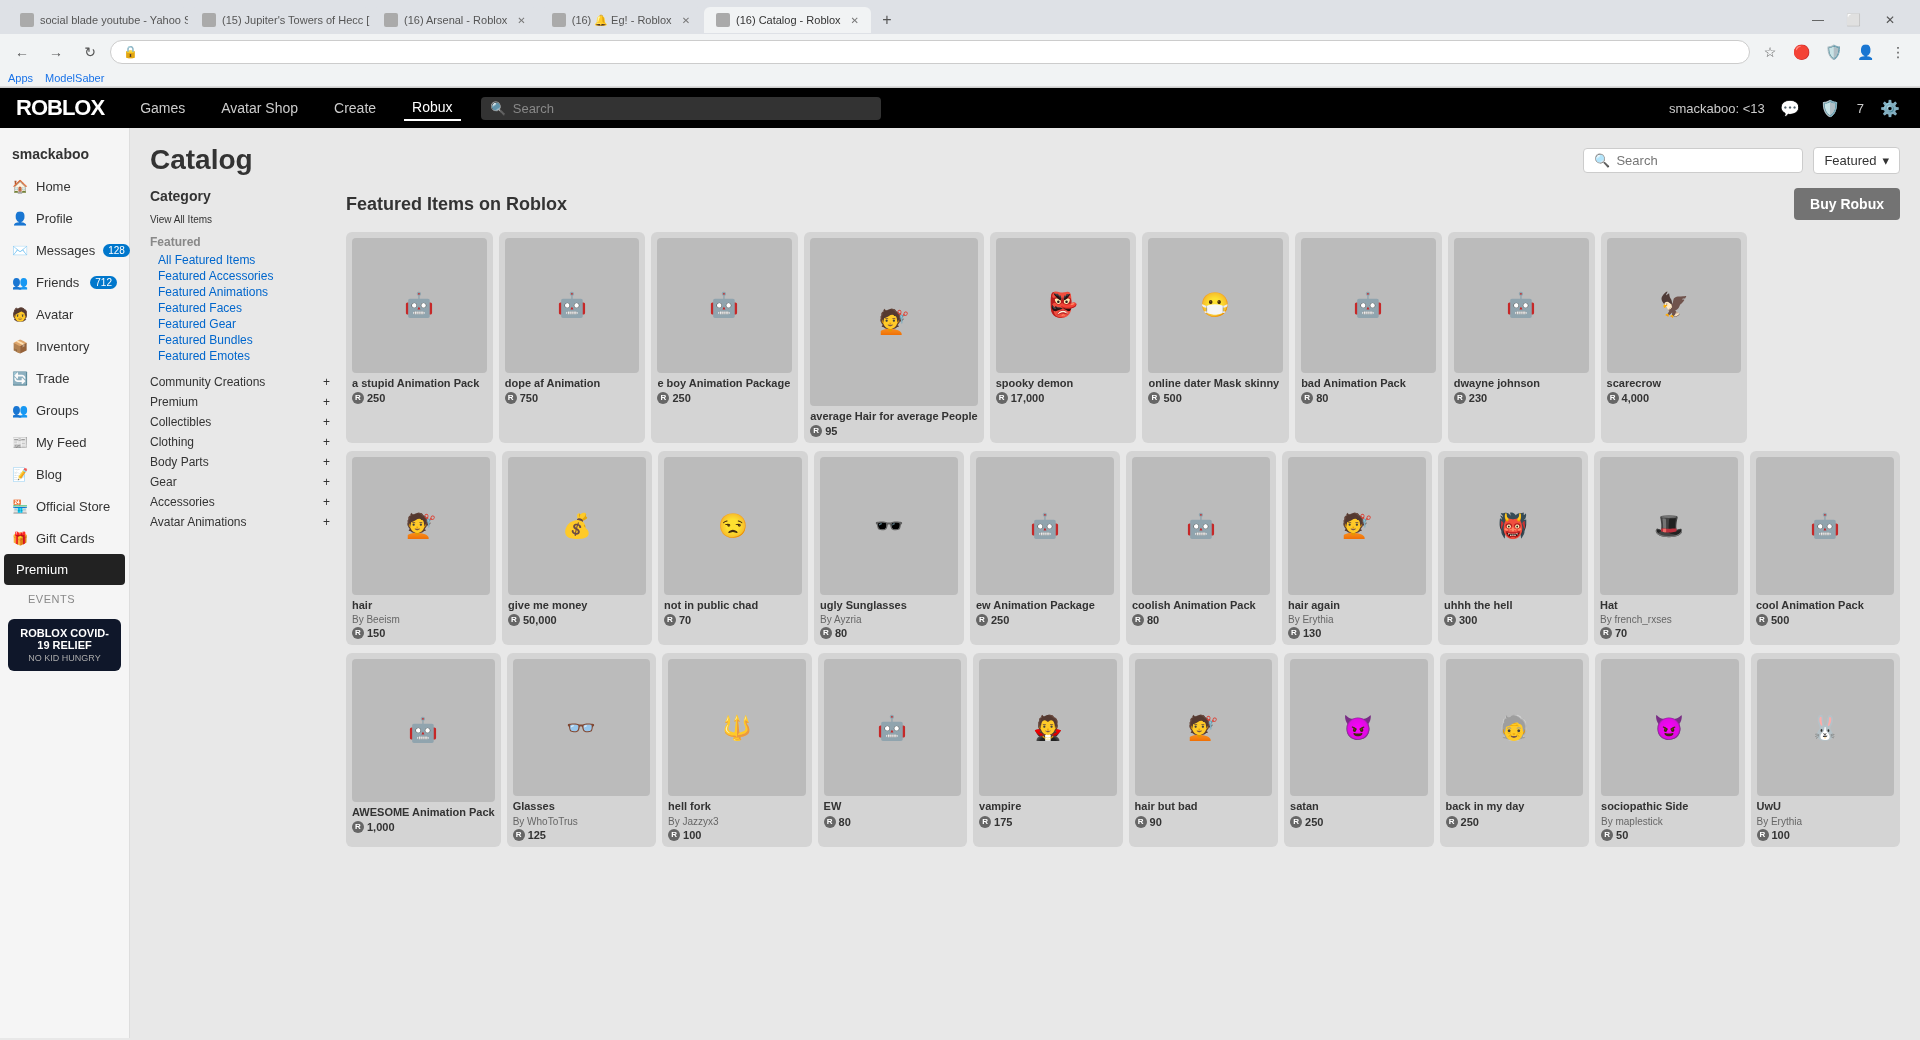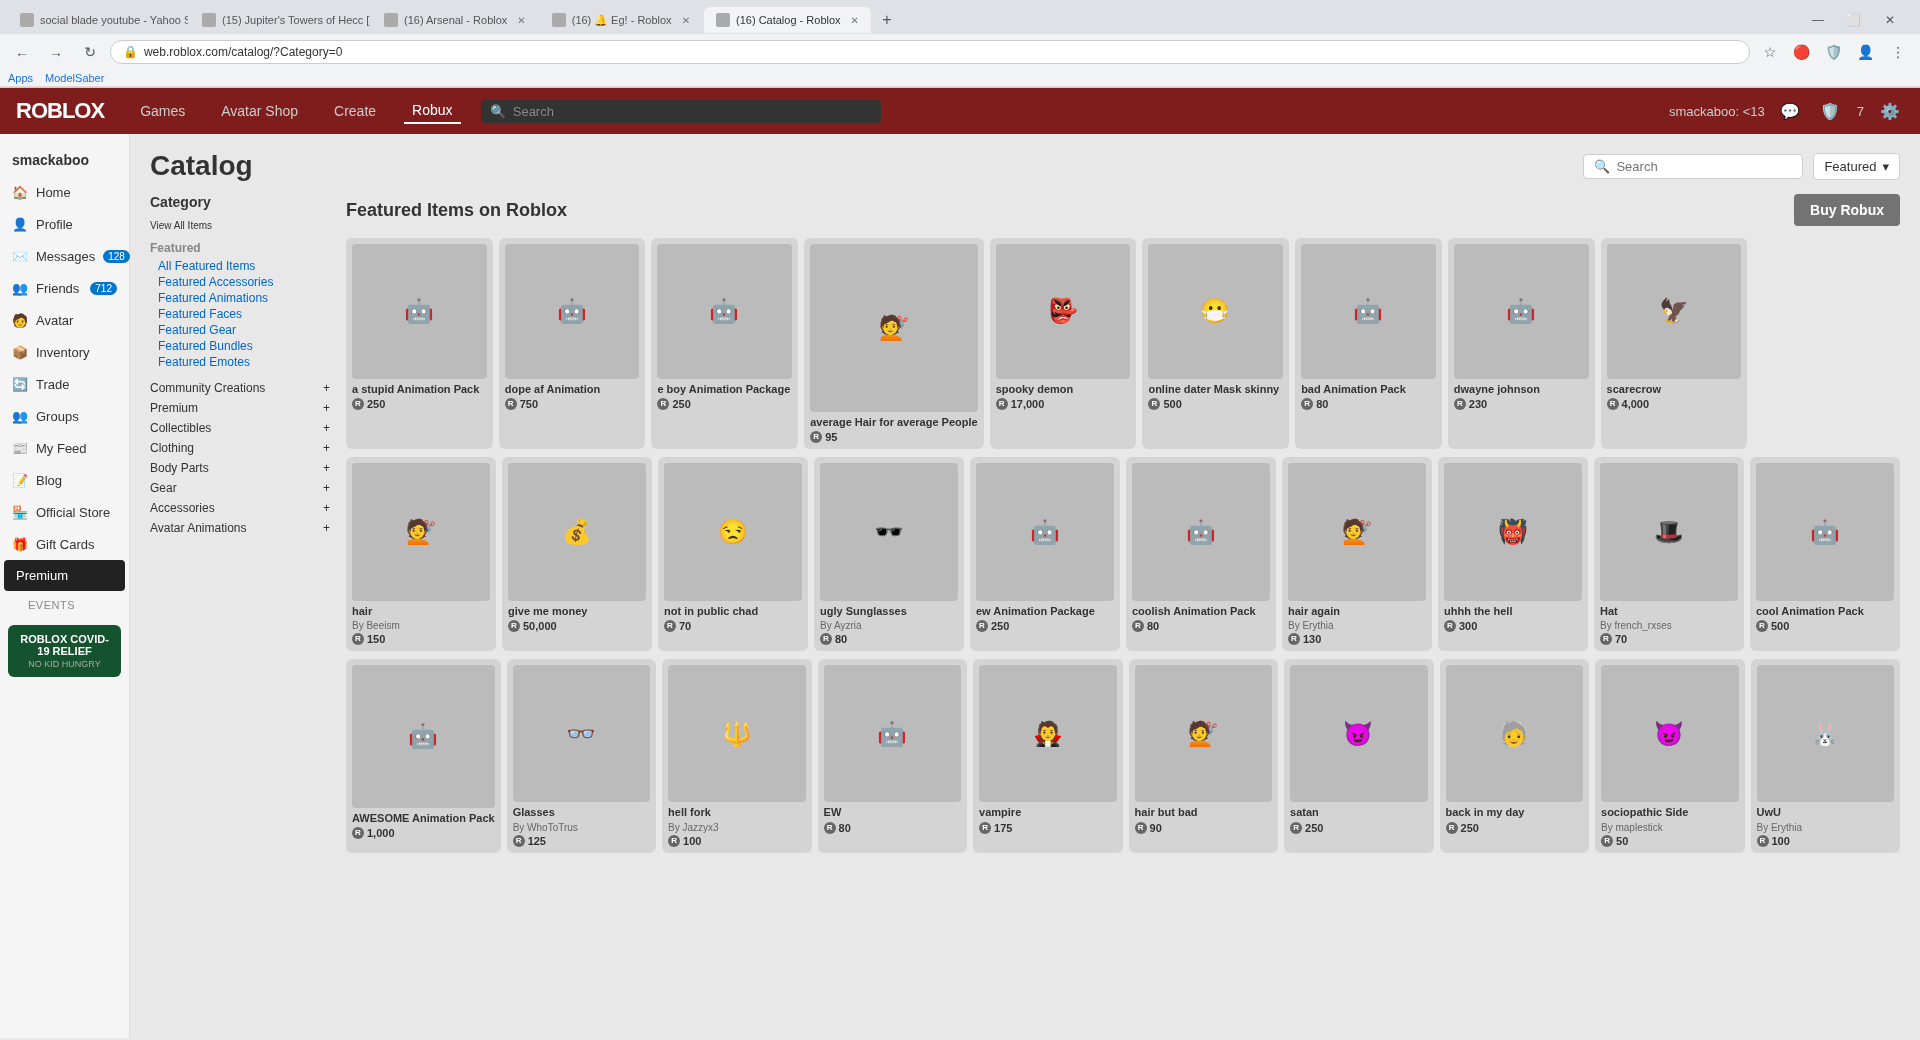--- a/index.html
+++ b/index.html
@@ -21,42 +21,42 @@
     .address-bar input { border: none; outline: none; flex: 1; font-size: 12px; color: #333; }
     .toolbar-actions { display: flex; gap: 4px; align-items: center; }
     .toolbar-icon { width: 28px; height: 28px; display: flex; align-items: center; justify-content: center; border-radius: 50%; cursor: pointer; color: #555; font-size: 14px; }
     .apps-bar { display: flex; align-items: center; padding: 2px 8px; background: #f1f3f4; border-bottom: 1px solid #ddd; font-size: 11px; gap: 12px; text-align: right; }
     .apps-bar span { cursor: pointer; color: #1a73e8; }
 
     
     .site { display: flex; flex-direction: column; min-height: calc(1040px - 90px); }
 
     
-    .top-nav { background: #7f1d1d; display: flex; align-items: center; padding: 0 16px; height: 46px; gap: 20px; }
+    .top-nav { background: #000000; display: flex; align-items: center; padding: 0 16px; height: 40px; gap: 20px; }
     .roblox-logo { color: white; font-weight: 900; font-size: 22px; letter-spacing: -1px; margin-right: 8px; }
     .nav-link { color: #ccc; font-size: 14px; cursor: pointer; text-decoration: none; padding: 4px 8px; }
     .nav-link.active { color: white; border-bottom: 2px solid white; }
     .search-bar-top { flex: 1; max-width: 400px; background: #333; border-radius: 4px; display: flex; align-items: center; padding: 4px 10px; gap: 6px; }
     .search-bar-top input { background: transparent; border: none; outline: none; color: white; flex: 1; font-size: 13px; }
     .search-bar-top input::placeholder { color: #888; }
     .nav-right { margin-left: auto; display: flex; align-items: center; gap: 12px; color: #ccc; font-size: 13px; }
     .nav-icon-btn { width: 28px; height: 28px; display: flex; align-items: center; justify-content: center; cursor: pointer; color: #ccc; font-size: 16px; }
 
     
     .content-layout { display: flex; flex: 1; }
 
     
     .sidebar { width: 130px; background: #f5f5f5; border-right: 1px solid #ddd; padding: 10px 0; flex-shrink: 0; }
     .sidebar-username { padding: 8px 12px; font-weight: bold; font-size: 14px; color: #333; }
     .sidebar-item { display: flex; align-items: center; gap: 8px; padding: 8px 12px; cursor: pointer; color: #333; font-size: 13px; }
     .sidebar-item.active { background: #222; color: white; border-radius: 4px; margin: 0 4px; }
     .sidebar-icon { width: 16px; height: 16px; display: flex; align-items: center; justify-content: center; font-size: 13px; }
     .sidebar-badge { background: #0077cc; color: white; border-radius: 10px; padding: 1px 5px; font-size: 10px; margin-left: auto; }
     .sidebar-section { padding: 8px 28px 2px; font-size: 11px; color: #888; text-transform: uppercase; letter-spacing: 0.5px; }
-    .sidebar-banner { margin: 12px 8px; border-radius: 6px; overflow: hidden; background: #14532d; padding: 8px; }
+    .sidebar-banner { margin: 12px 8px; border-radius: 6px; overflow: hidden; background: #0f172a; padding: 8px; }
     .sidebar-banner-title { color: white; font-weight: bold; font-size: 11px; text-align: center; }
 
     
     .main-content { flex: 1; padding: 16px 20px; background: #e8e8e8; overflow: hidden; }
     .catalog-header { display: flex; align-items: center; margin-bottom: 12px; gap: 12px; }
     .catalog-title { font-size: 28px; font-weight: bold; color: #333; }
     .catalog-search { display: flex; align-items: center; background: white; border: 1px solid #ccc; border-radius: 4px; padding: 4px 10px; gap: 6px; margin-left: auto; min-width: 200px; }
     .catalog-search input { border: none; outline: none; font-size: 13px; flex: 1; }
     .sort-dropdown { border: 1px solid #ccc; border-radius: 4px; padding: 5px 10px; background: white; font-size: 13px; cursor: pointer; display: flex; align-items: center; gap: 6px; }
 
@@ -127,21 +127,20 @@
       <div class="nav-btn" style="font-size:12px;">⬜</div>
       <div class="nav-btn" style="font-size:12px;">✕</div>
     </div>
   </div>
   <div class="address-bar-row">
     <div class="nav-btn">←</div>
     <div class="nav-btn">→</div>
     <div class="nav-btn">↻</div>
     <div class="address-bar">
       <span>🔒</span>
-      <input type="text" style="width: 300px;" value="web.roblox.com/catalog/?Category=0">
     </div>
     <div class="toolbar-actions">
       <div class="toolbar-icon">☆</div>
       <div class="toolbar-icon">🔴</div>
       <div class="toolbar-icon">🛡️</div>
       <div class="toolbar-icon">👤</div>
       <div class="toolbar-icon">⋮</div>
     </div>
   </div>
   <div class="apps-bar">

